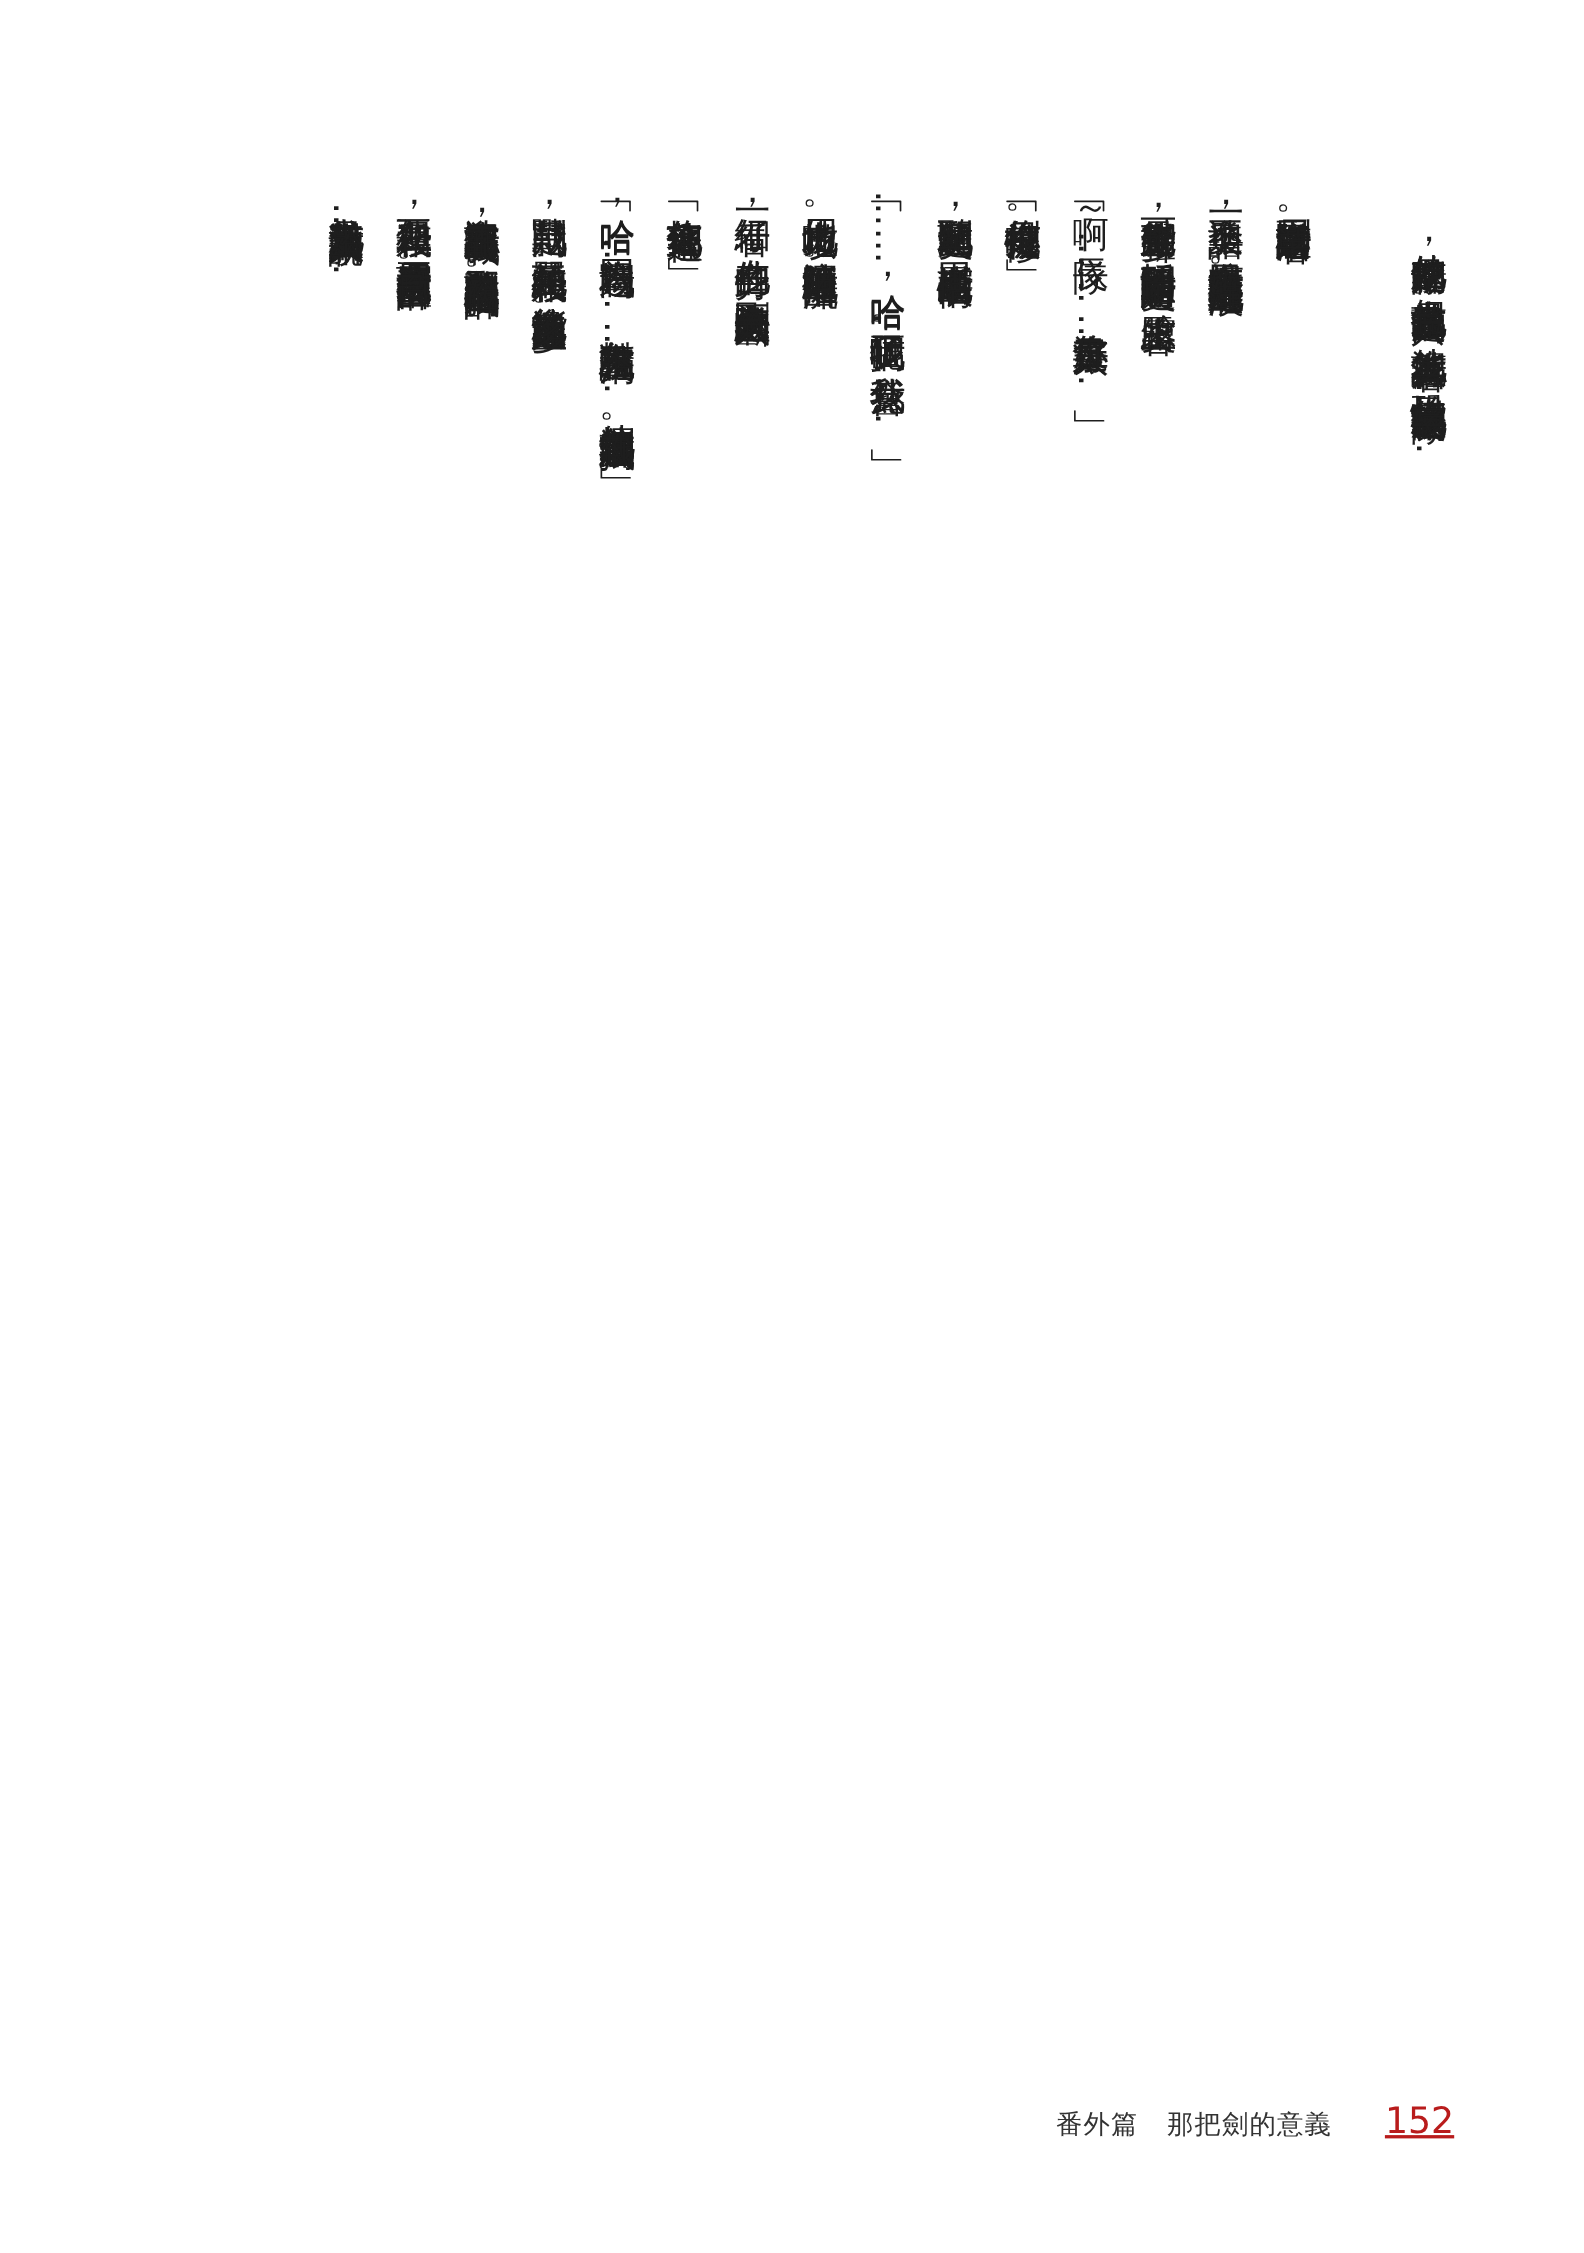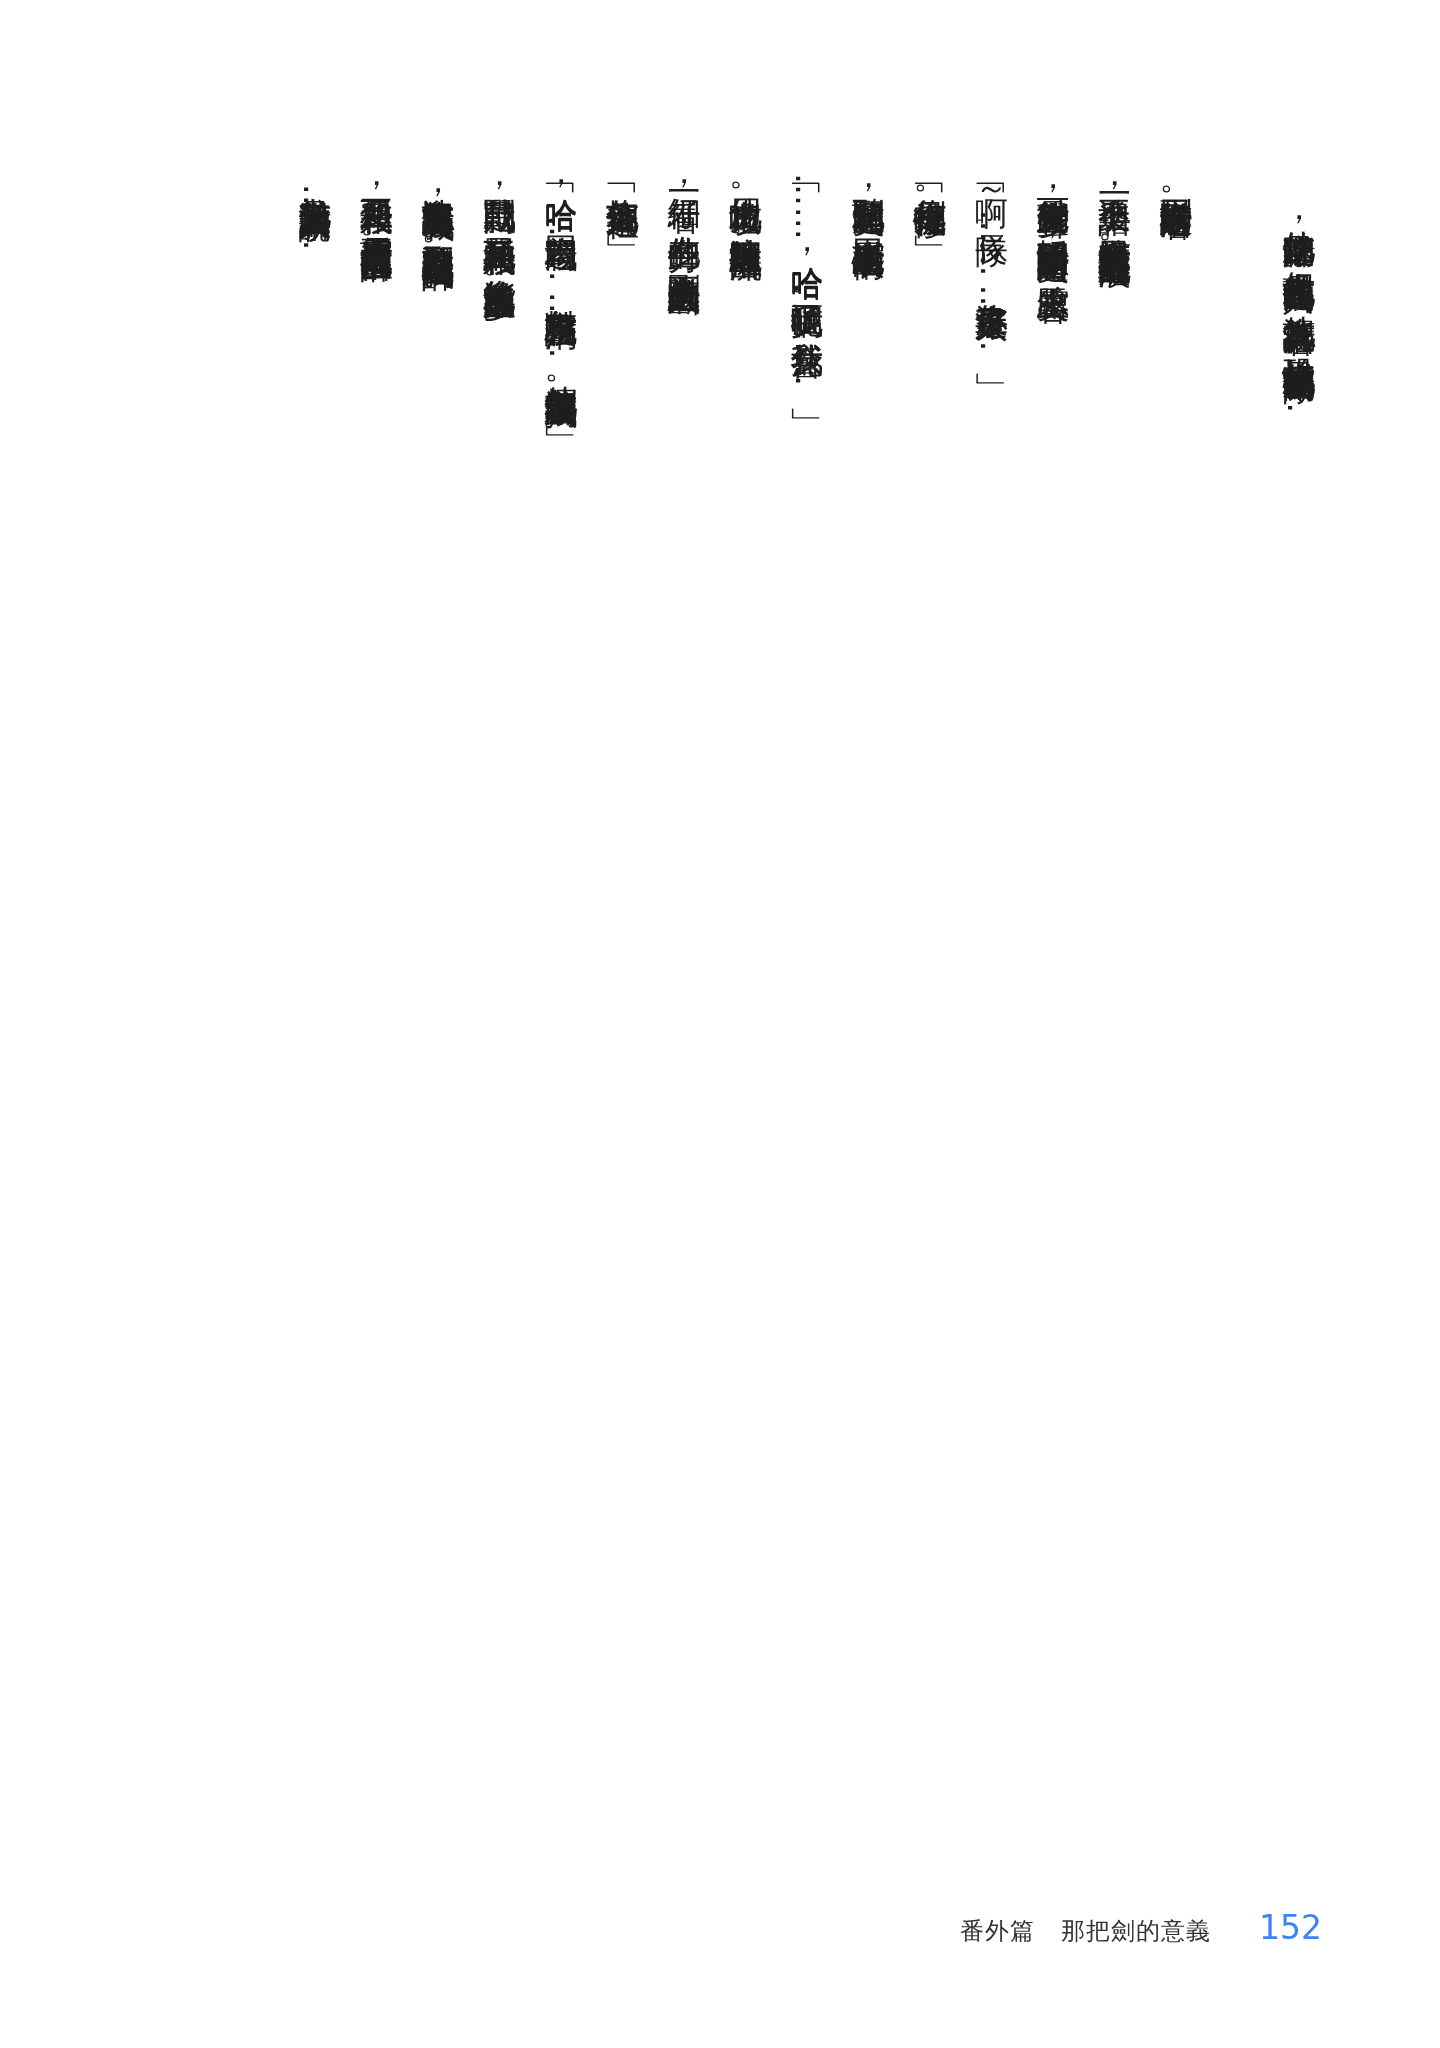--- a/index.html
+++ b/index.html
@@ -59,21 +59,22 @@
       color: #333333;
       letter-spacing: 1px;
     }
     .footer-chapter .gap {
       display: inline-block;
       width: 26px;
     }
     .page-number {
       font-family: "DejaVu Sans", "Liberation Sans", sans-serif;
       font-size: 33px;
-      color: #3b82f6;
+      color: #b91c1c;
+      text-decoration: underline;
     }
   </style>
 </head>
 <body>
 
 <div class="page">
   <div class="text-block">
     <p class="para indent">他的部隊是精銳，但敵人也是技藝高超的弓兵。他認為就算有人活著，恐怕也是本事僅次於他的魁梧副隊長……</p>
     <p class="para blank"></p>
     <p class="para">副隊長巴諾斯的確還活著。</p>

